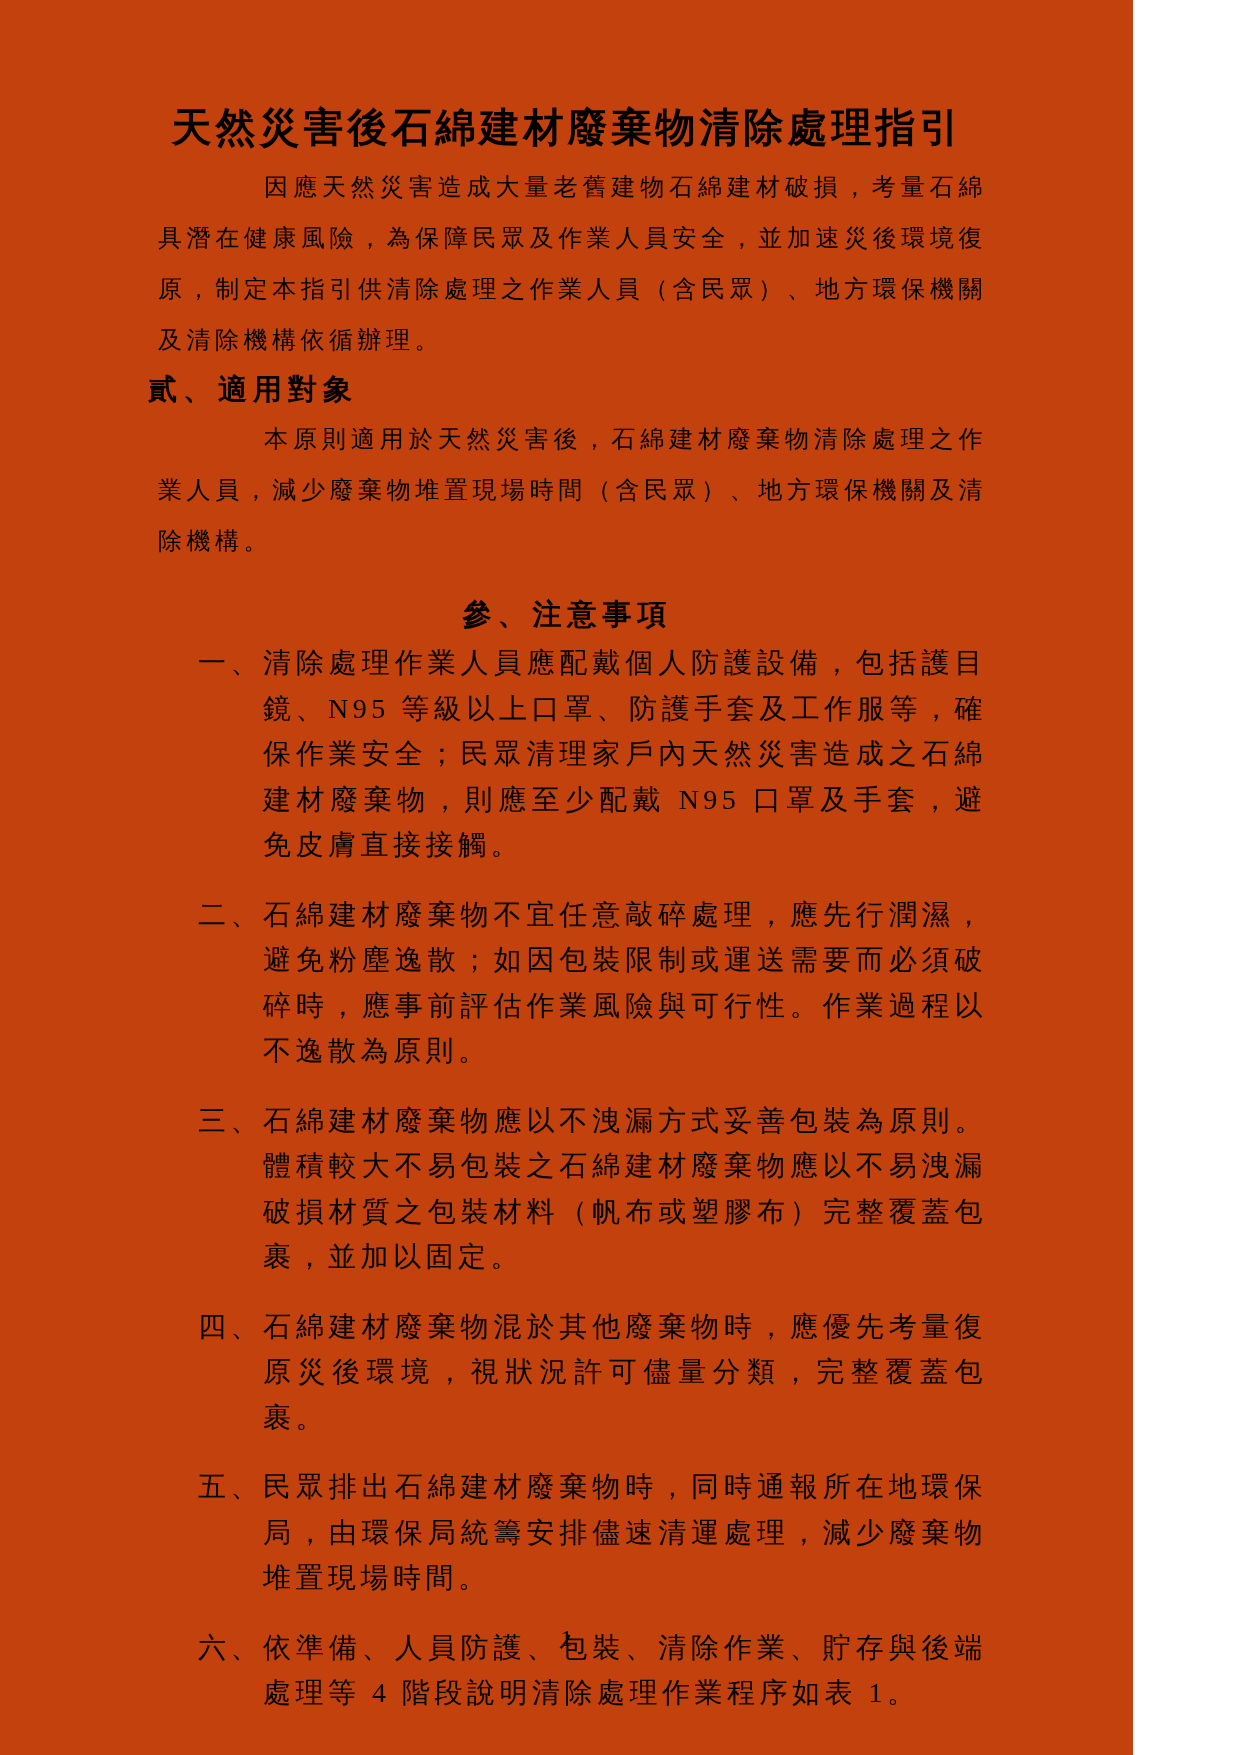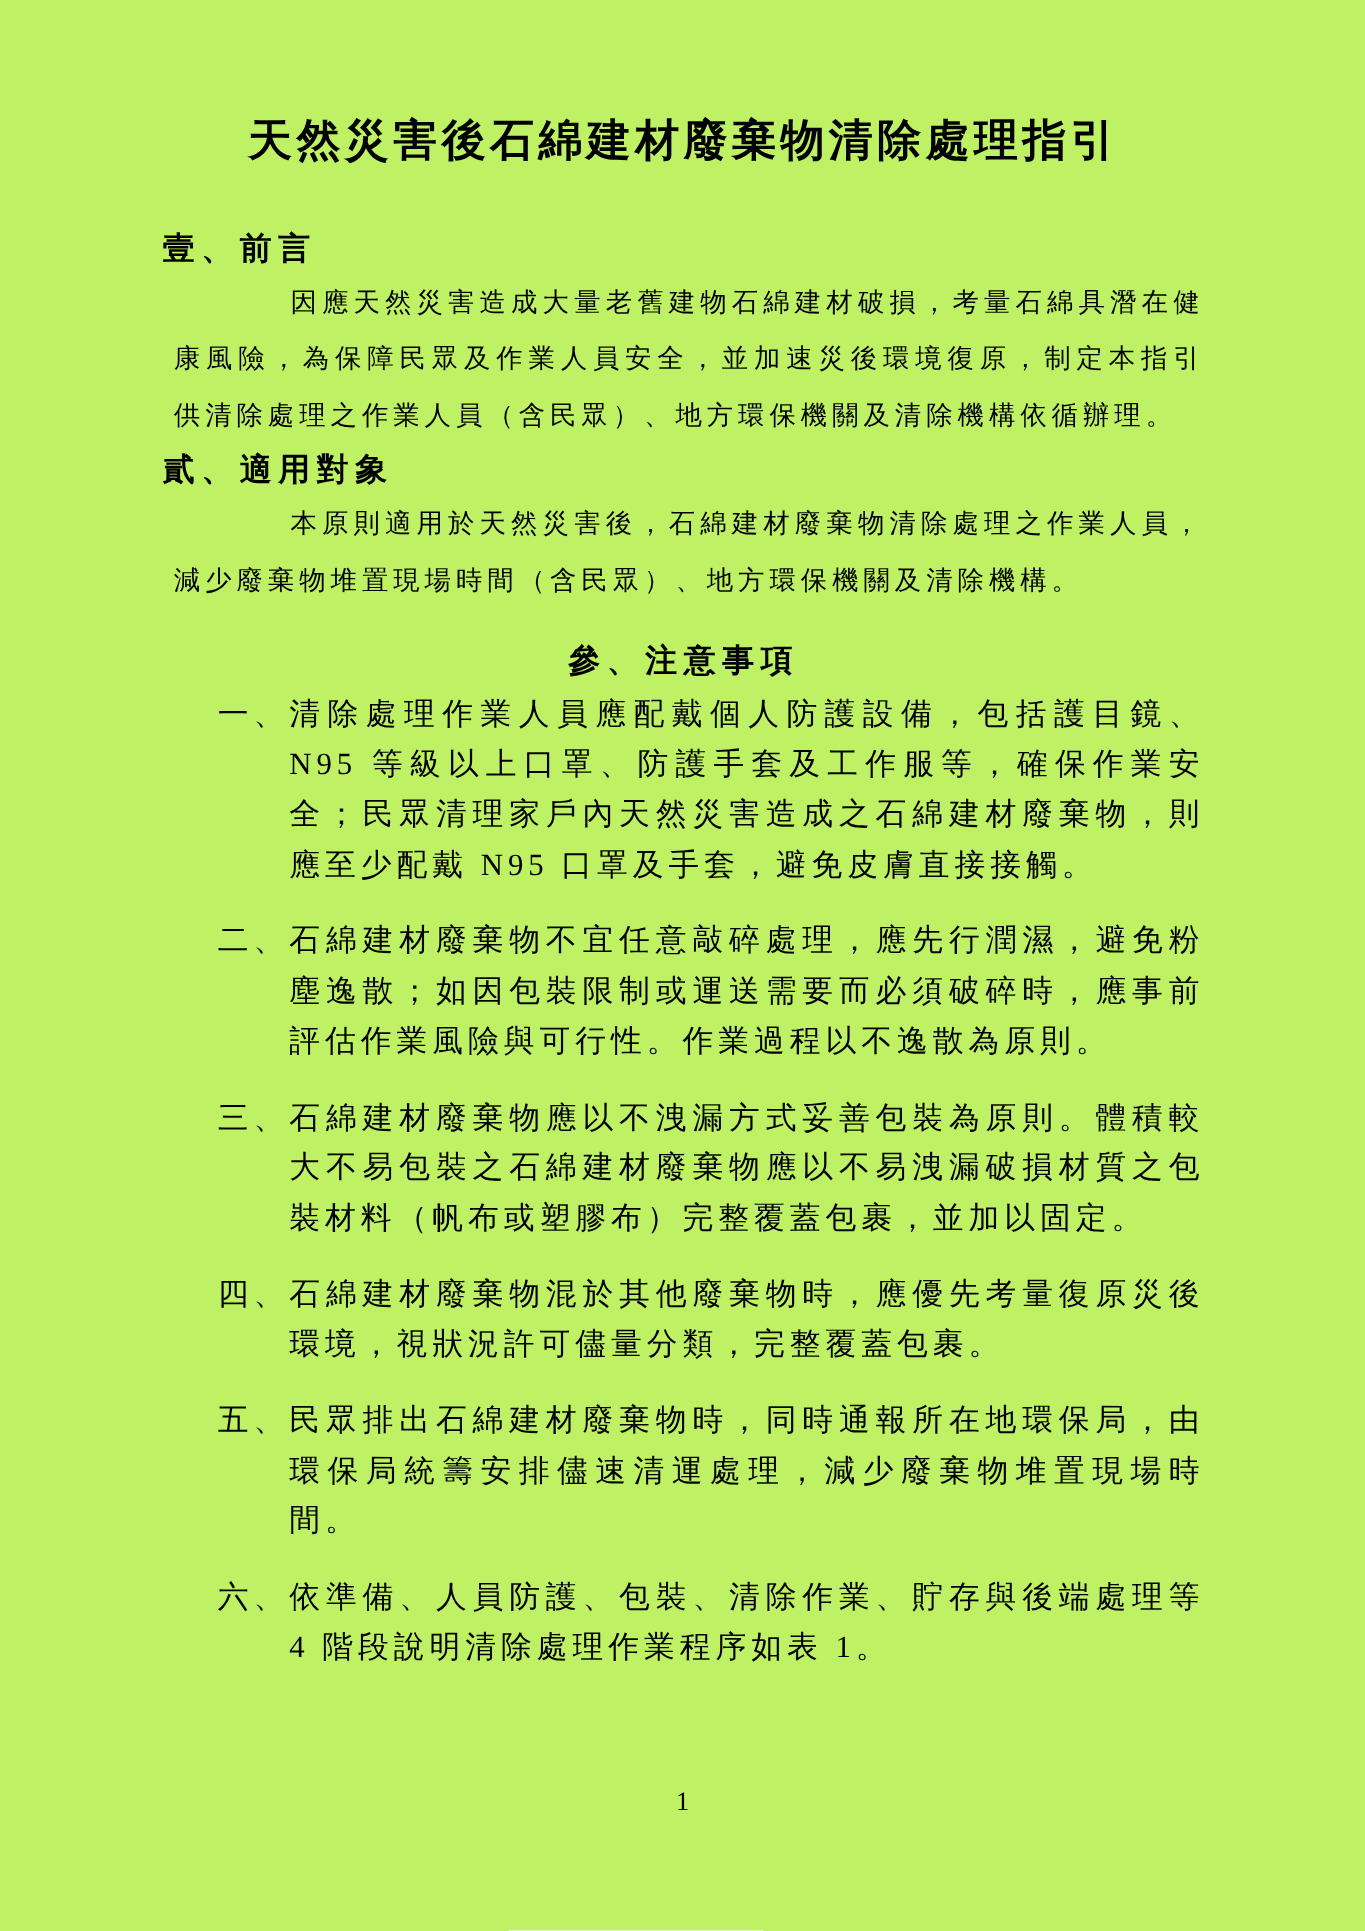--- a/index.html
+++ b/index.html
@@ -8,23 +8,23 @@
     background: #ffffff;
   }
   body {
     width: 1241px;
     height: 1755px;
     color: #000000;
     font-family: "Liberation Serif", "DejaVu Serif", serif;
   }
   .page {
     position: relative;
-    width: 1241px;
+    width: 1133px;
     height: 1755px;
-    background: #bef264;
+    background: #c2410c;
     overflow: hidden;
   }
   .content {
     padding: 0 146px 0 148px;
   }
   .doc-title {
     margin: 0;
     padding-top: 96px;
     font-size: 40px;
     line-height: 64px;
@@ -85,21 +85,20 @@
 </style>
 </head>
 <body>
 
 <div class="page">
   <div class="content">
 
     <h1 class="doc-title">天然災害後石綿建材廢棄物清除處理指引</h1>
 
     <section>
-      <h2 class="section-heading heading-preface">壹、前言</h2>
       <p class="body-par">因應天然災害造成大量老舊建物石綿建材破損，考量石綿具潛在健康風險，為保障民眾及作業人員安全，並加速災後環境復原，制定本指引供清除處理之作業人員（含民眾）、地方環保機關及清除機構依循辦理。</p>
     </section>
 
     <section>
       <h2 class="section-heading heading-scope">貳、適用對象</h2>
       <p class="body-par">本原則適用於天然災害後，石綿建材廢棄物清除處理之作業人員，減少廢棄物堆置現場時間（含民眾）、地方環保機關及清除機構。</p>
     </section>
 
     <section>
       <h2 class="section-heading heading-notes">參、注意事項</h2>

